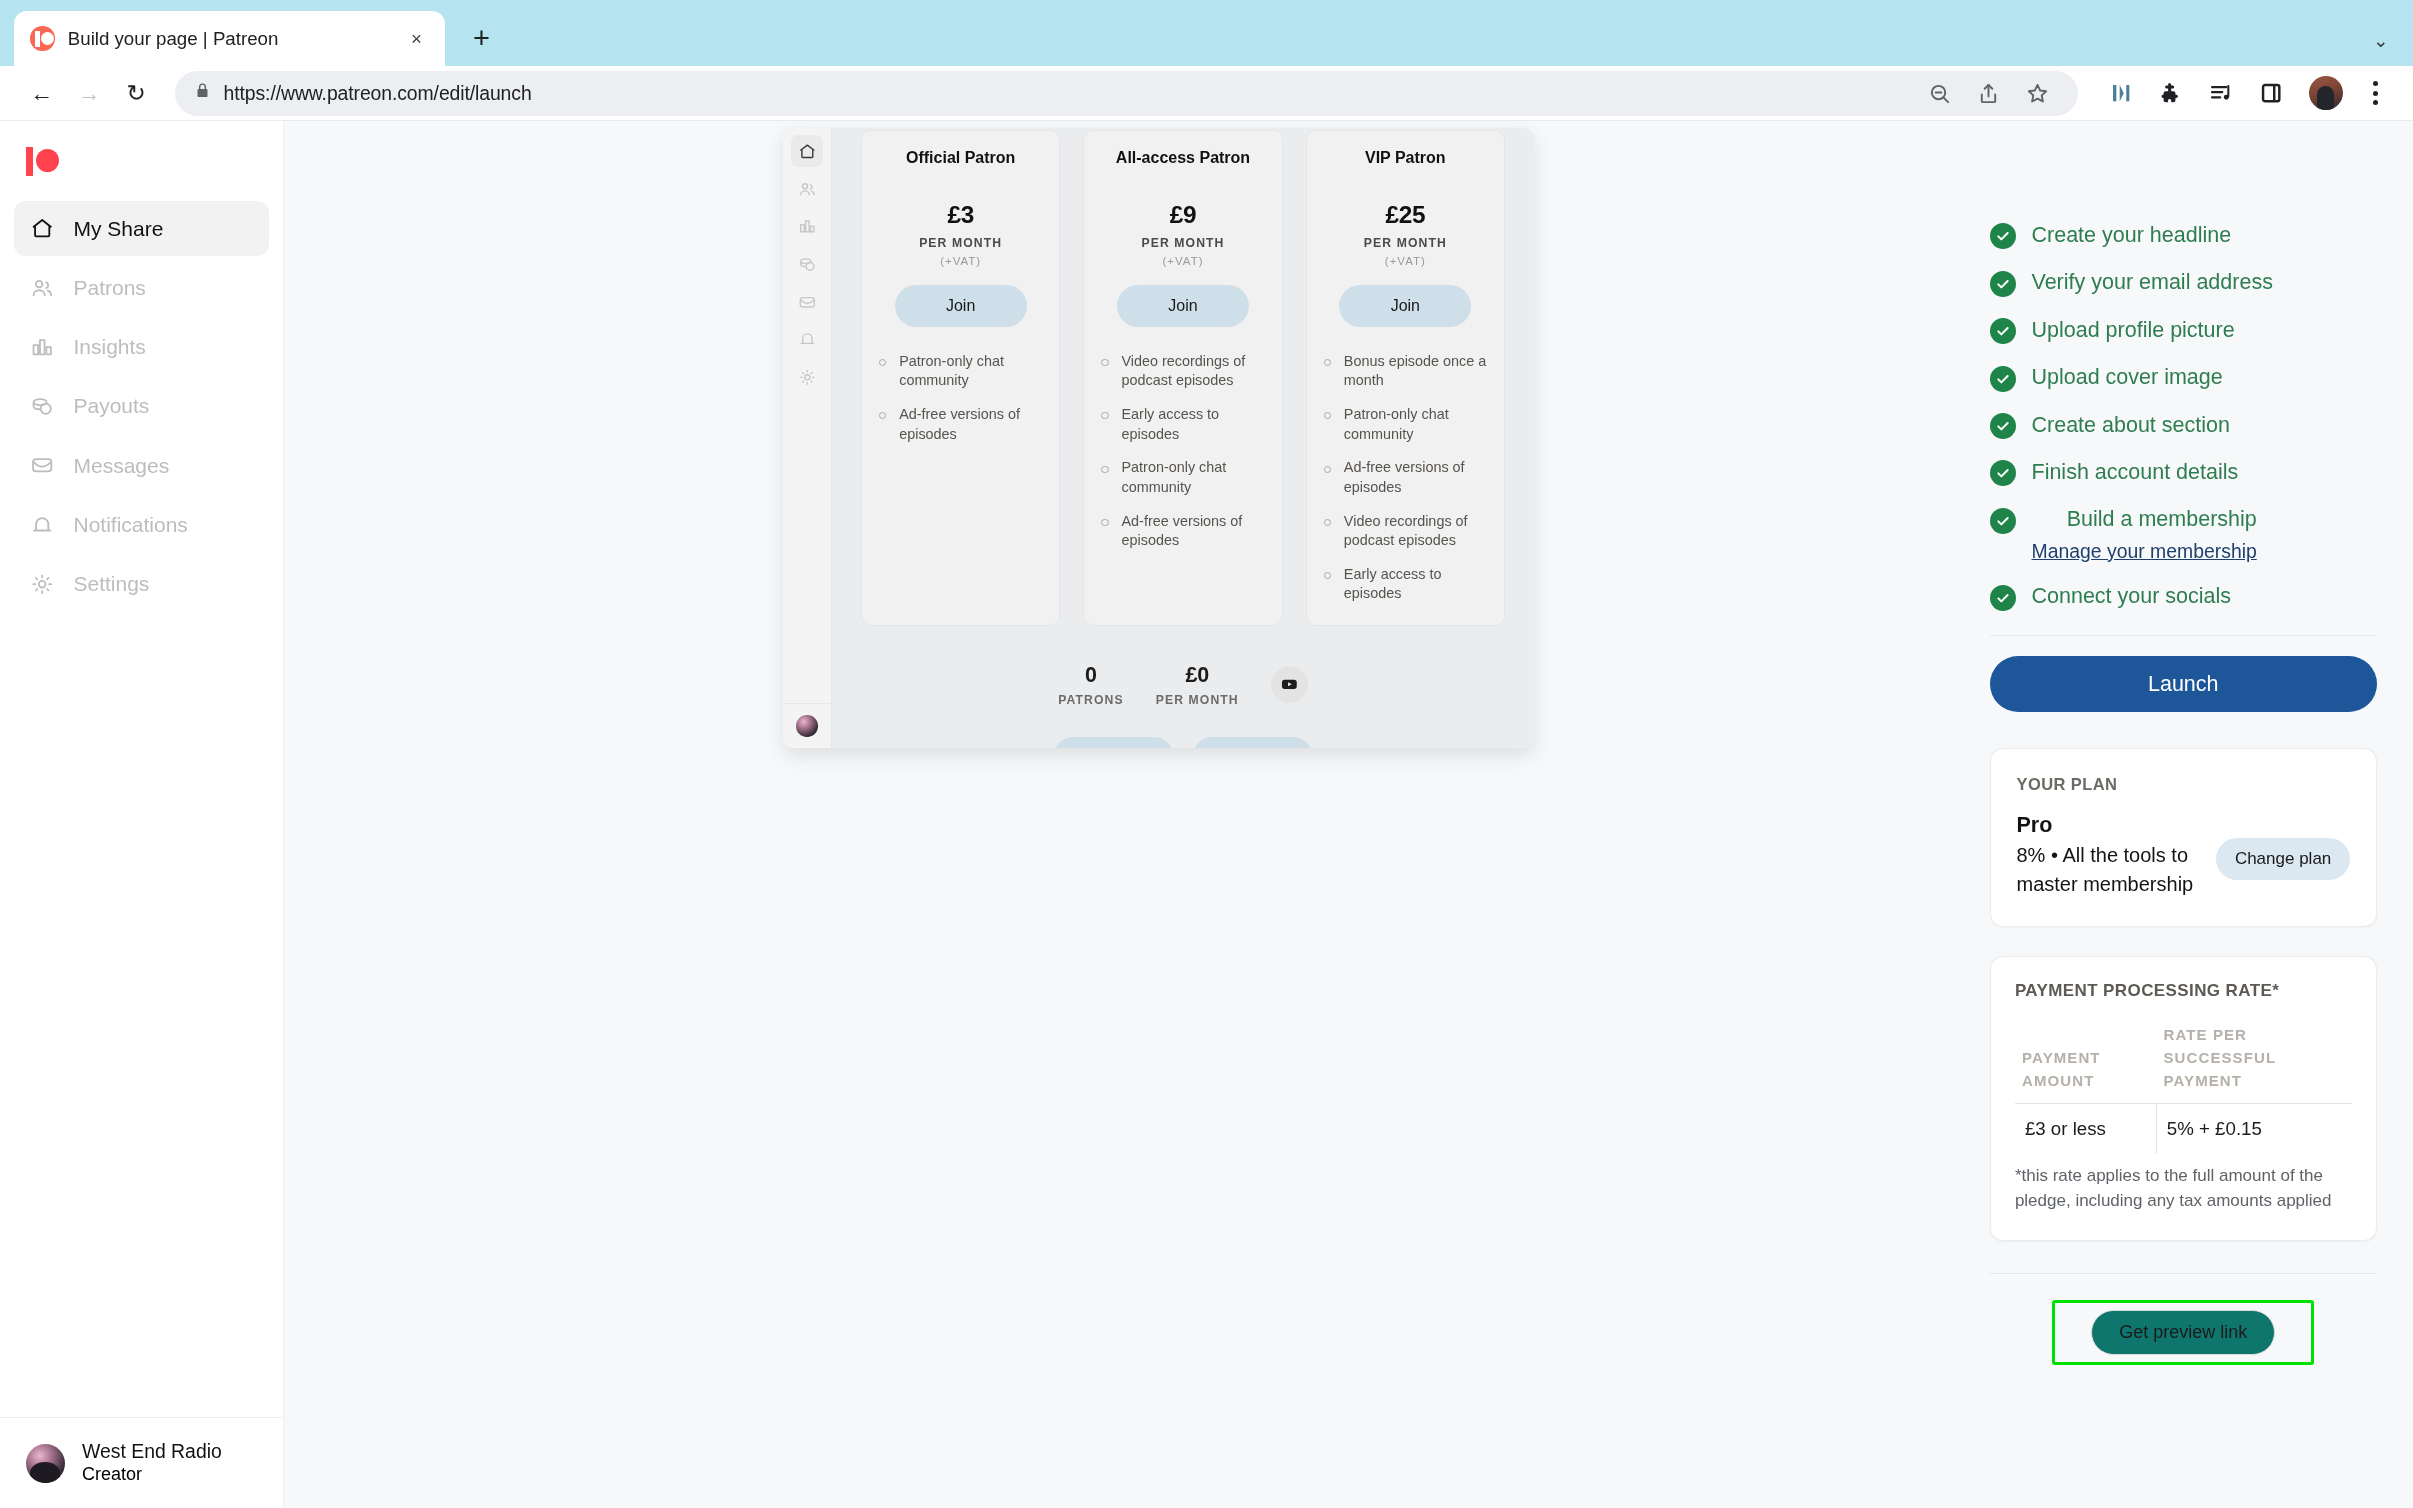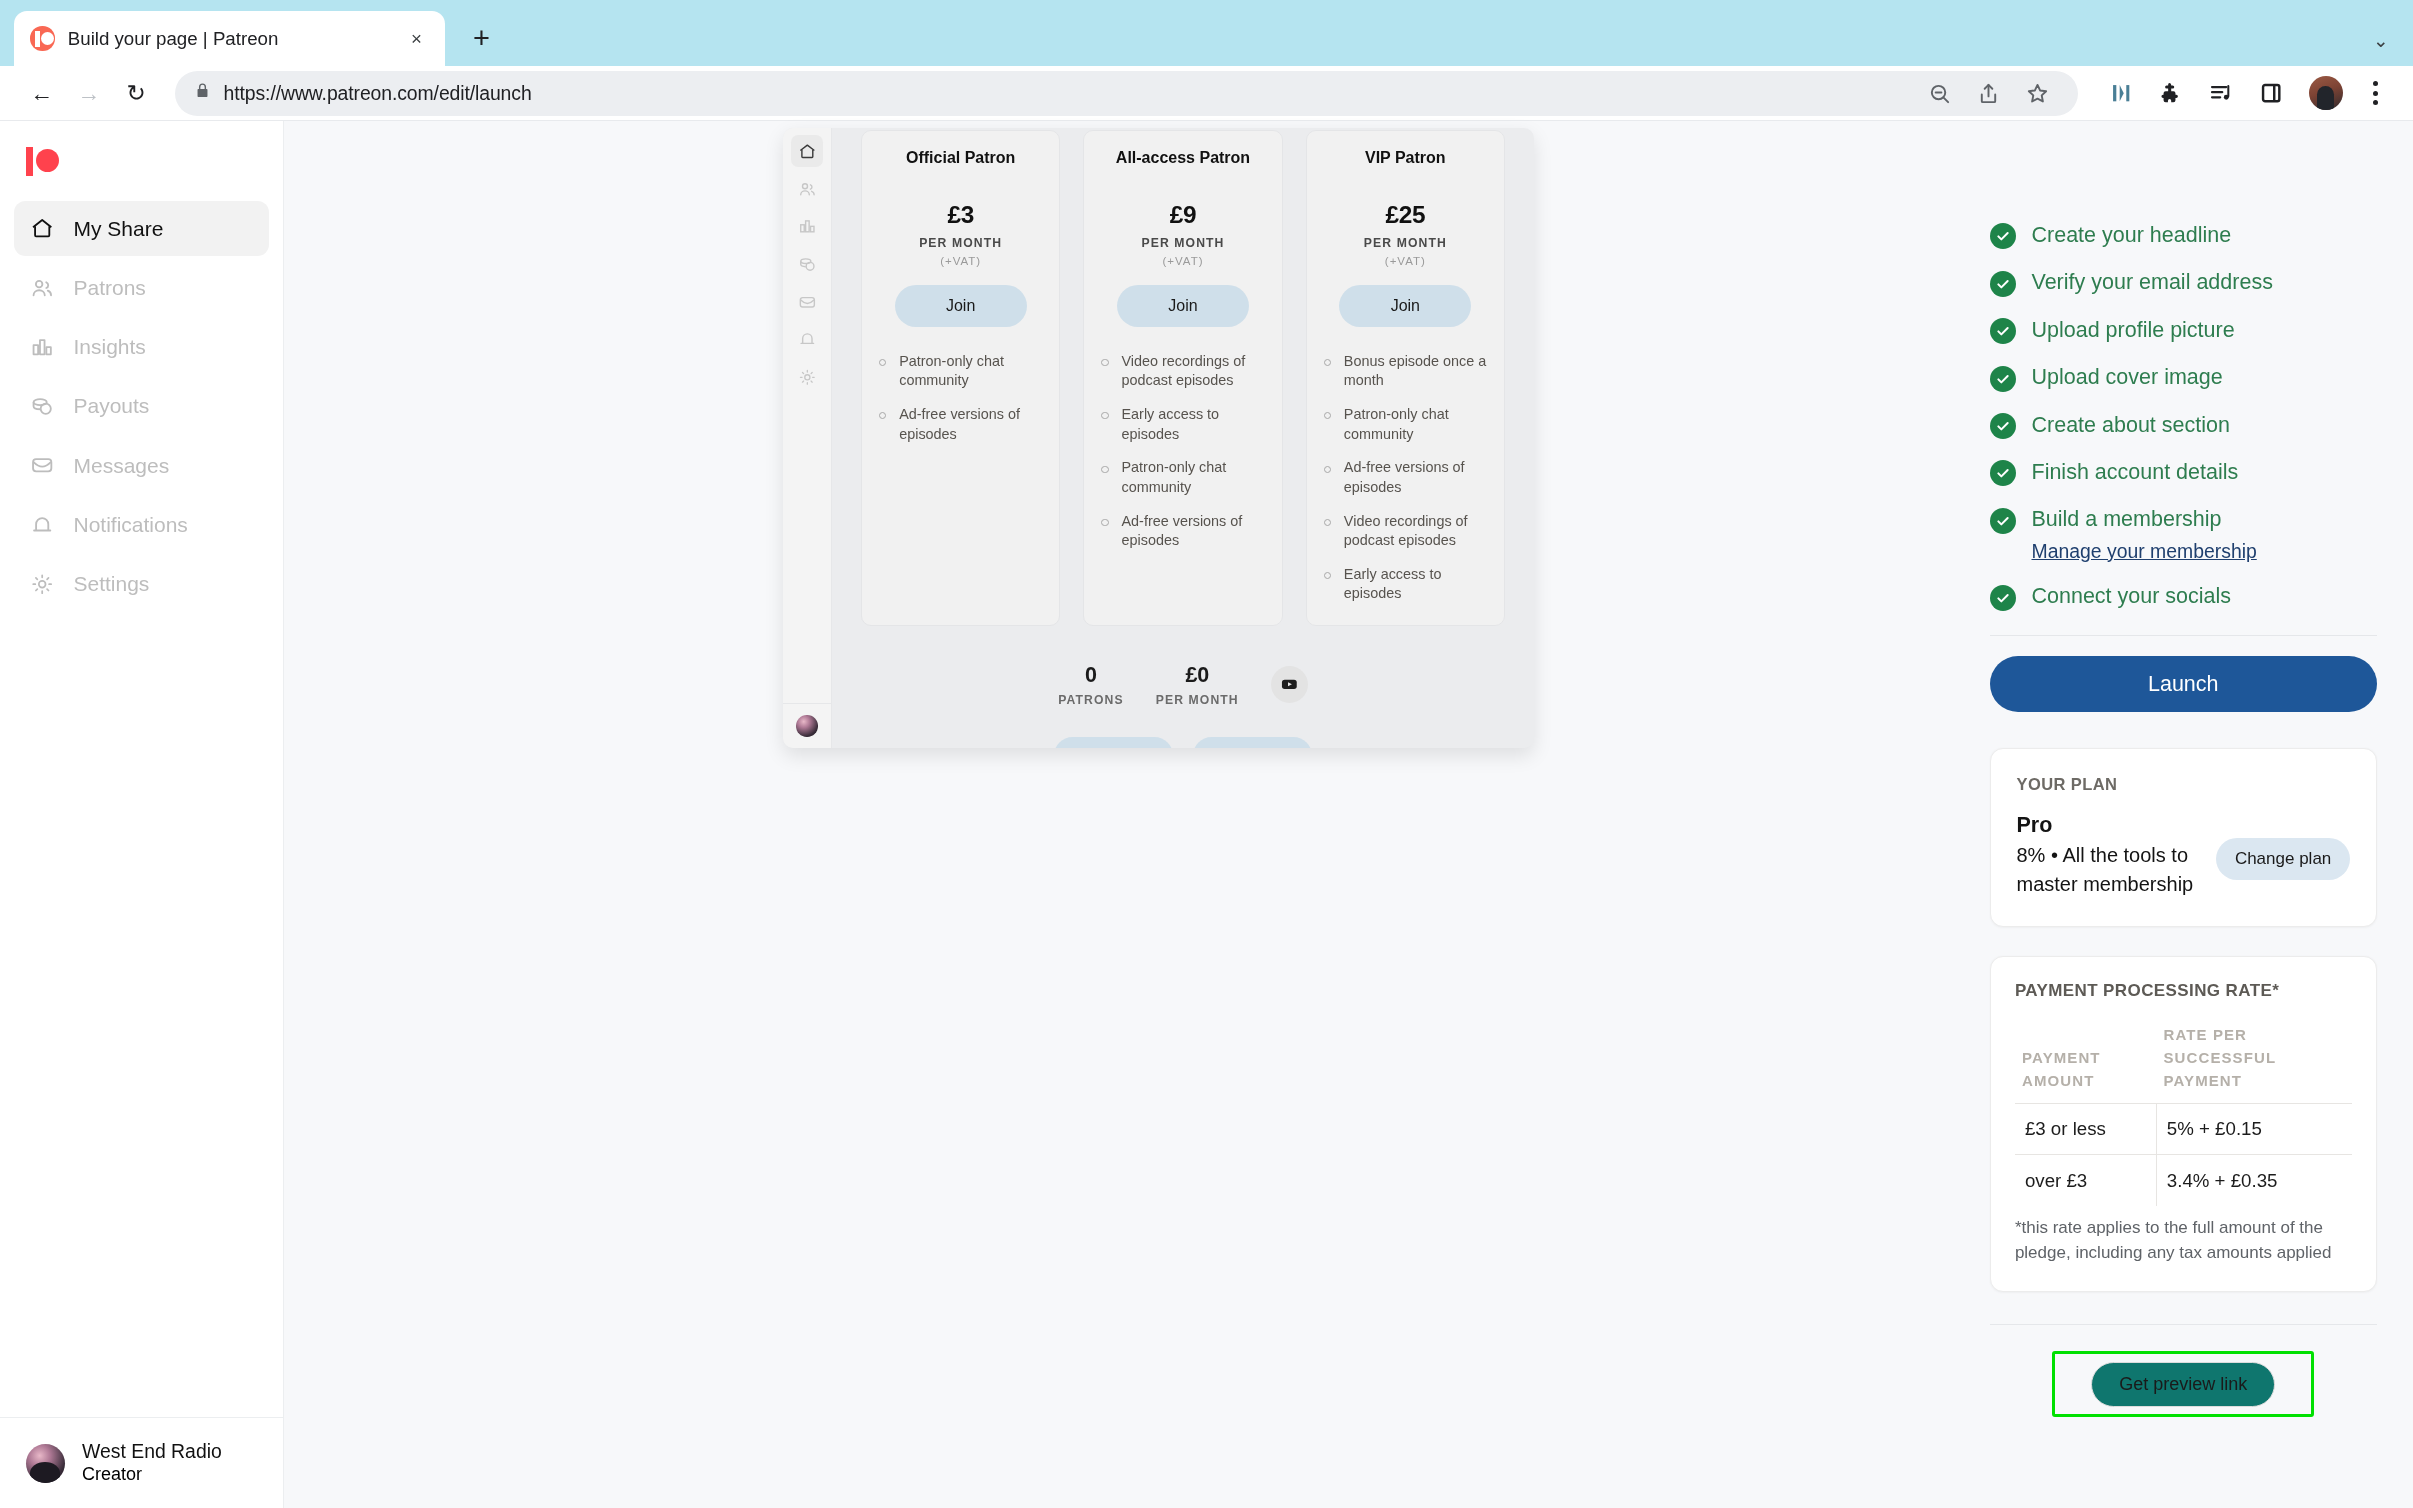--- a/index.html
+++ b/index.html
@@ -249,21 +249,21 @@
     display: flex; flex-direction: column; gap: 0;
   }
   .checklist { display: flex; flex-direction: column; gap: 20px; }
   .check-item { display: flex; gap: 16px; align-items: flex-start; }
   .check-circle {
     width: 26px; height: 26px; border-radius: 50%; flex: none;
     background: #1e8449; display: flex; align-items: center; justify-content: center;
     margin-top: 1.4px;
   }
   .check-circle svg { width: 16px; height: 16px; }
-  .check-text { font-size: 21.5px; color: #2e7d4f; line-height: 1.25; }
+  .check-text { font-size: 21.5px; color: #2e7d4f; line-height: 1.25; text-align: right; }
   .check-sub {
     display: block; font-size: 19.4px; color: #1f3f6e;
     text-decoration: underline; margin-top: 5.7px;
   }
   .divider { height: 1.4px; background: #e5e7ea; margin: 24.4px 0 20px; }
   .launch-btn {
     width: 100%; height: 56px; border: none; border-radius: 29px;
     background: #1e5799; color: #ffffff; font-size: 21.5px;
     font-family: inherit;
     display: flex; align-items: center; justify-content: center;
@@ -755,24 +755,20 @@
           <tr>
             <th>PAYMENT AMOUNT</th>
             <th>RATE PER SUCCESSFUL PAYMENT</th>
           </tr>
         </thead>
         <tbody>
           <tr>
             <td>£3 or less</td>
             <td>5% + £0.15</td>
           </tr>
-          <tr>
-            <td>over £3</td>
-            <td>3.4% + £0.35</td>
-          </tr>
         </tbody>
       </table>
       <div class="rates-note">*this rate applies to the full amount of the pledge, including any tax amounts applied</div>
     </div>
 
     <div class="preview-section">
       <div class="preview-btn-wrap">
         <button class="preview-btn">Get preview link</button>
       </div>
 

